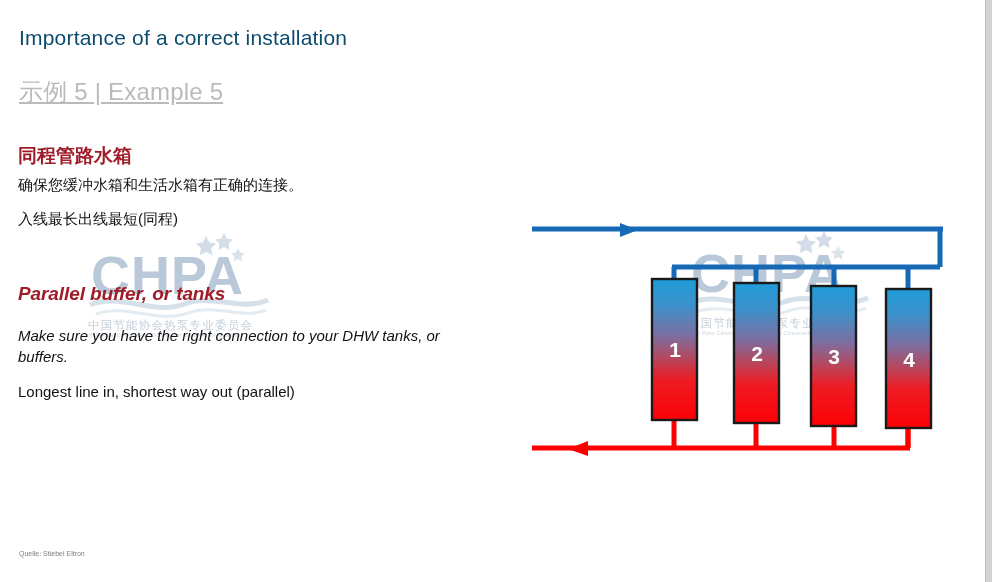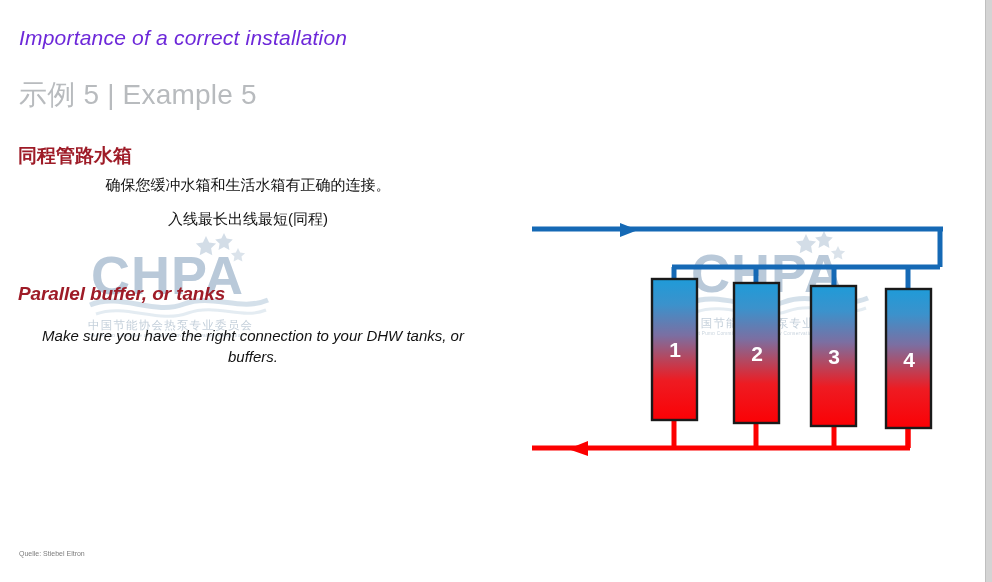--- a/index.html
+++ b/index.html
@@ -31,52 +31,51 @@
     background: #d4d4d4;
     border-left: 1px solid #bfbfbf;
   }
 
   
   #slide-title {
     position: absolute;
     left: 19px; top: 26px;
     font-size: 21px;
     font-weight: 400;
-    color: #6d28d9;
+    color: #0c4a6e;
     letter-spacing: 0.2px;
     white-space: nowrap;
-    font-style: italic;
   }
   #slide-subtitle {
     position: absolute;
     left: 19px; top: 76px;
-    font-size: 28px;
+    font-size: 24px;
     font-weight: 400;
     color: #b8bbbe;
     letter-spacing: 0.2px;
     white-space: nowrap;
+    text-decoration: underline;
   }
 
   
   .sec-head {
     position: absolute;
     font-size: 19px;
     font-weight: bold;
     color: #9e1b27;
     white-space: nowrap;
     z-index: 5;
   }
   .sec-body {
     position: absolute;
     font-size: 15px;
     font-weight: 400;
     color: #111111;
     line-height: 21px;
     z-index: 5;
-    text-align: center;
   }
 
   #cn-head  { left: 18px; top: 143px; }
   #cn-line1 { left: 18px; top: 174px; width: 460px; }
   #cn-line2 { left: 18px; top: 208px; width: 460px; }
 
   #en-head  { left: 18px; top: 283px; letter-spacing: -0.1px; font-style: italic; }
   #en-line1 { left: 18px; top: 325px; width: 470px; font-style: italic; }
   #en-line2 { left: 18px; top: 381px; width: 470px; }
 
@@ -145,20 +144,21 @@
       <text x="1" y="105" font-family="'Liberation Sans',sans-serif" font-size="4.6" fill="#c8d3dd" letter-spacing="0.35">Heat Pump Committee of China Energy Conservation Association</text>
     </svg>
   </div>
 
   <div class="sec-head" id="cn-head">同程管路水箱</div>
   <div class="sec-body" id="cn-line1">确保您缓冲水箱和生活水箱有正确的连接。</div>
   <div class="sec-body" id="cn-line2">入线最长出线最短(同程)</div>
 
   <div class="sec-head" id="en-head">Parallel buffer, or tanks</div>
   <div class="sec-body" id="en-line1">Make sure you have the right connection to your DHW tanks, or buffers.</div>
+  <div class="sec-body" id="en-line2">Longest line in, shortest way out (parallel)</div>
 
   <div id="diagram">
     <svg width="465" height="265" viewBox="0 0 465 265" xmlns="http://www.w3.org/2000/svg">
       <defs>
         <linearGradient id="tankGrad" x1="0" y1="0" x2="0" y2="1">
           <stop offset="0%" stop-color="#1f9bd8"></stop>
           <stop offset="18%" stop-color="#3b92cc"></stop>
           <stop offset="40%" stop-color="#7b6fa2"></stop>
           <stop offset="55%" stop-color="#b14a63"></stop>
           <stop offset="72%" stop-color="#ee1b22"></stop>

